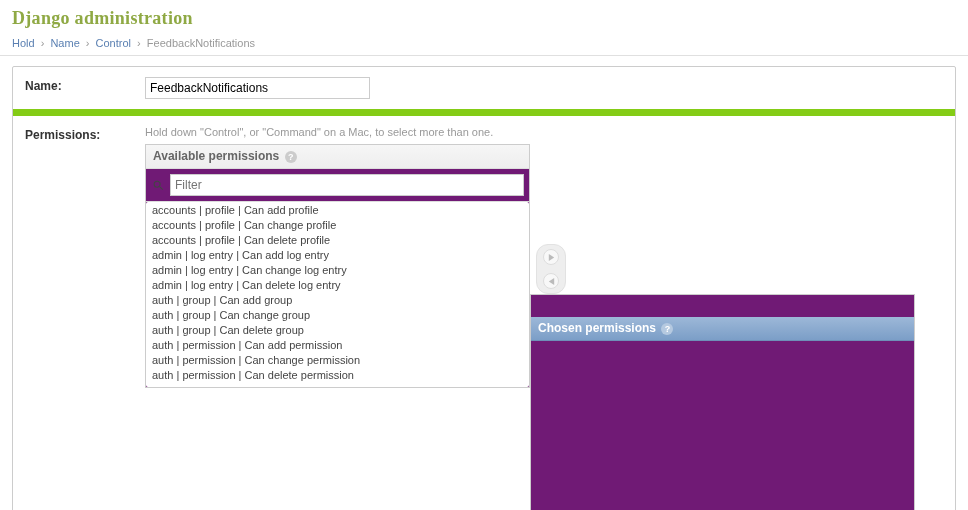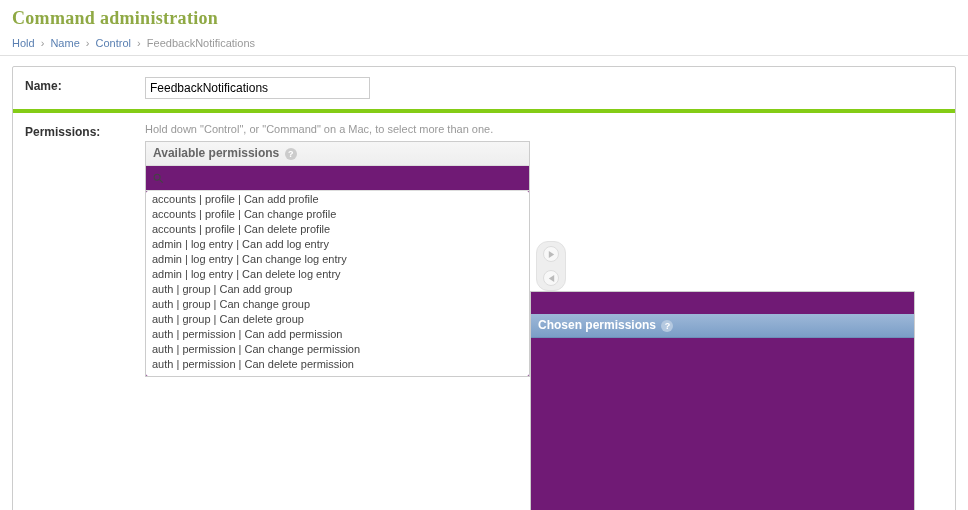--- a/index.html
+++ b/index.html
@@ -40,21 +40,21 @@
 }
 
 .module {
   border: 1px solid #ccc;
   background: #fff;
   margin-bottom: 8px;
   border-radius: 2px;
 }
 .form-row {
   padding: 10px 12px;
-  border-bottom: 4px solid #84cc16;
+  border-bottom: 7px solid #84cc16;
   overflow: hidden;
 }
 .form-row:last-child { border-bottom: none; }
 .form-row label.main {
   float: left;
   width: 110px;
   font-weight: bold;
   color: #333;
   font-size: 12px;
   padding-top: 2px;
@@ -137,21 +137,21 @@
   justify-content: center; border-radius: 50%;
   background: #f8f8f8; border: 1px solid #ddd;
   cursor: pointer;
 }
 .chooser-btn svg path { fill: #bbb; }
 </style>
 </head>
 <body>
 
 <div id="header">
-  <h1>Command administration</h1>
+  <h1>Django administration</h1>
 </div>
 
 <div class="breadcrumbs">
   <a href="#">Hold</a>
   <span class="sep">›</span>
   <a href="#">Name</a>
   <span class="sep">›</span>
   <a href="#">Control</a>
   <span class="sep">›</span>
   <span>FeedbackNotifications</span>
@@ -178,20 +178,21 @@
             <h2>
               <span>Available permissions</span>
               <span class="help-icon">?</span>
             </h2>
             <div class="selector-filter">
               <span class="search-icon">
                 <svg width="13" height="13" viewBox="0 0 24 24">
                     <path fill="#444" d="M15.5 14h-.79l-.28-.27A6.471 6.471 0 0016 9.5 6.5 6.5 0 109.5 16c1.61 0 3.09-.59 4.23-1.57l.27.28v.79l5 4.99L20.49 19l-4.99-5zm-6 0C7.01 14 5 11.99 5 9.5S7.01 5 9.5 5 14 7.01 14 9.5 11.99 14 9.5 14z"></path>
                   </svg>
               </span>
+              <input type="text" placeholder="Filter" style="">
             </div>
             <select multiple="" id="available-select">
                 <option>accounts | profile | Can add profile</option>
                 <option>accounts | profile | Can change profile</option>
                 <option>accounts | profile | Can delete profile</option>
                 <option>admin | log entry | Can add log entry</option>
                 <option>admin | log entry | Can change log entry</option>
                 <option>admin | log entry | Can delete log entry</option>
                 <option>auth | group | Can add group</option>
                 <option>auth | group | Can change group</option>

